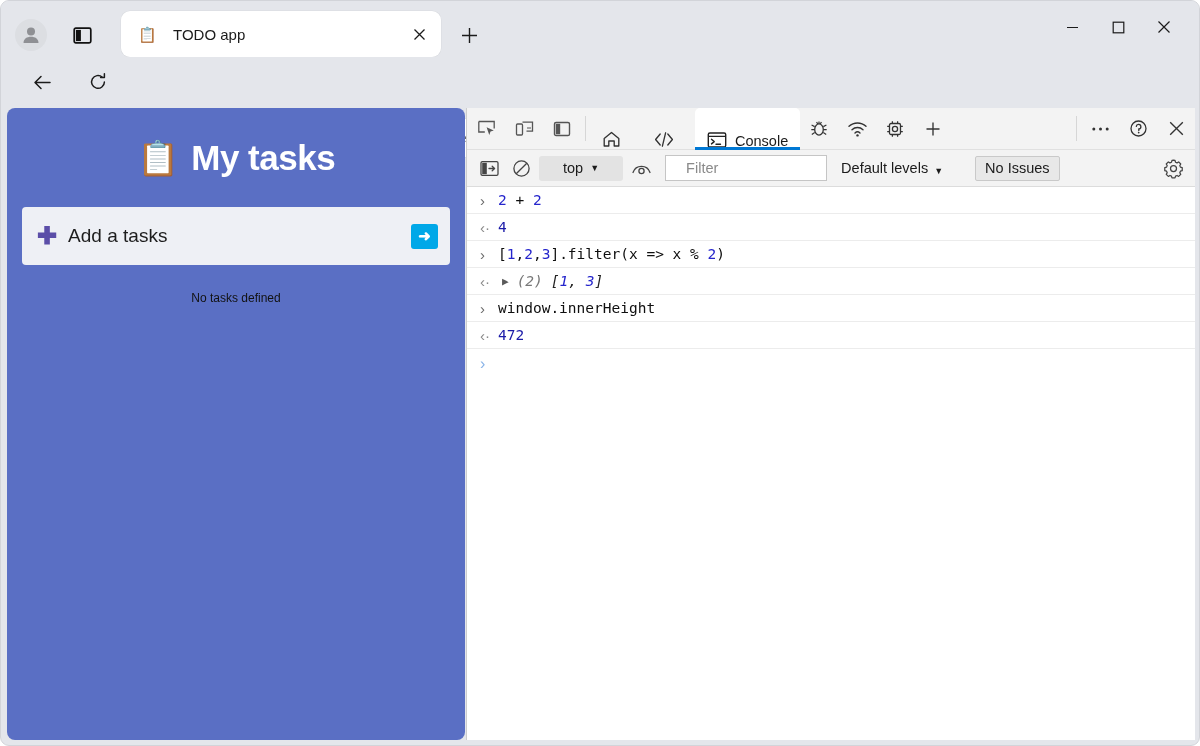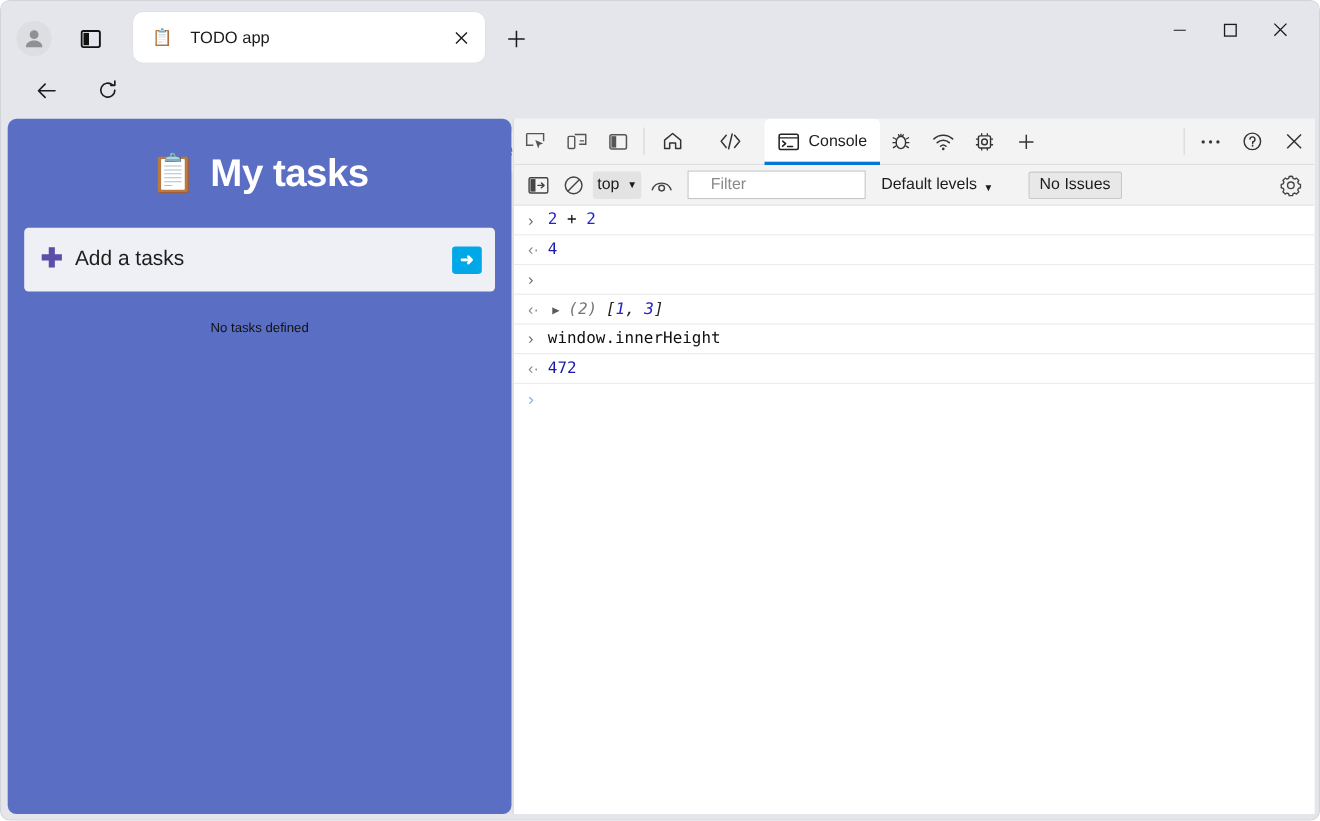--- a/index.html
+++ b/index.html
@@ -158,21 +158,21 @@
     height: 42px;
     background: #f3f3f3;
     display: flex; align-items: stretch;
     border-bottom: 1px solid #e0e0e0;
   }
   .dt-ico-btn {
     width: 38px; display: flex; align-items: center; justify-content: center;
   }
   .dt-sep { width: 1px; background: #d6d6d6; margin: 8px 4px; }
   .dt-tab {
-    display: flex; align-items: center; gap: 8px;
+    display: flex; align-items: flex-end; gap: 8px;
     padding: 0 12px;
     font-size: 14.5px; color: #1b1b1b;
     position: relative;
   }
   .dt-tab.active {
     background: #ffffff;
     border-top-left-radius: 5px; border-top-right-radius: 5px;
   }
   .dt-tab.active::after {
     content: ""; position: absolute; left: 0; right: 0; bottom: -1px;
@@ -183,21 +183,21 @@
   .dt-toolbar {
     height: 37px;
     background: #f3f3f3;
     display: flex; align-items: center;
     border-bottom: 1px solid #dcdcdc;
     padding: 0 6px;
   }
   .tb-btn { width: 32px; height: 28px; display: flex; align-items: center; justify-content: center; }
   .ctx-select {
     display: flex; align-items: center; gap: 7px;
-    height: 25px; padding: 0 4px;
+    height: 25px; padding: 0 24px;
     background: #e3e3e3; border-radius: 3px;
     font-size: 14.5px; color: #1b1b1b;
     margin: 0 2px;
   }
   .caret { font-size: 9px; line-height: 1; }
   .filter-input {
     width: 162px; height: 26px;
     background: #fff; border: 1px solid #c5c5c5;
     margin-left: 8px; padding: 0 20px;
     font-size: 14.5px; color: #8a8a8a;
@@ -584,20 +584,21 @@
         <span class="code"><span class="num">2</span><span> + </span><span class="num">2</span></span>
       </div>
 
       <div class="crow output">
         <span class="marker">‹·</span>
         <span class="res">4</span>
       </div>
 
       <div class="crow input">
         <span class="marker">›</span>
+        <span class="code"><span>[</span><span class="num">1</span><span>,</span><span class="num">2</span><span>,</span><span class="num">3</span><span>].filter(x =&gt; x % </span><span class="num">2</span><span>)</span></span>
       </div>
 
       <div class="crow output">
         <span class="marker">‹·</span>
         <span class="disclosure">▶</span>
         <span class="arr-len">(2)</span>
         <span style="width:8px;display:inline-block"></span>
         <span class="arr-body">[<span class="n">1</span>, <span class="n">3</span>]</span>
       </div>
 

